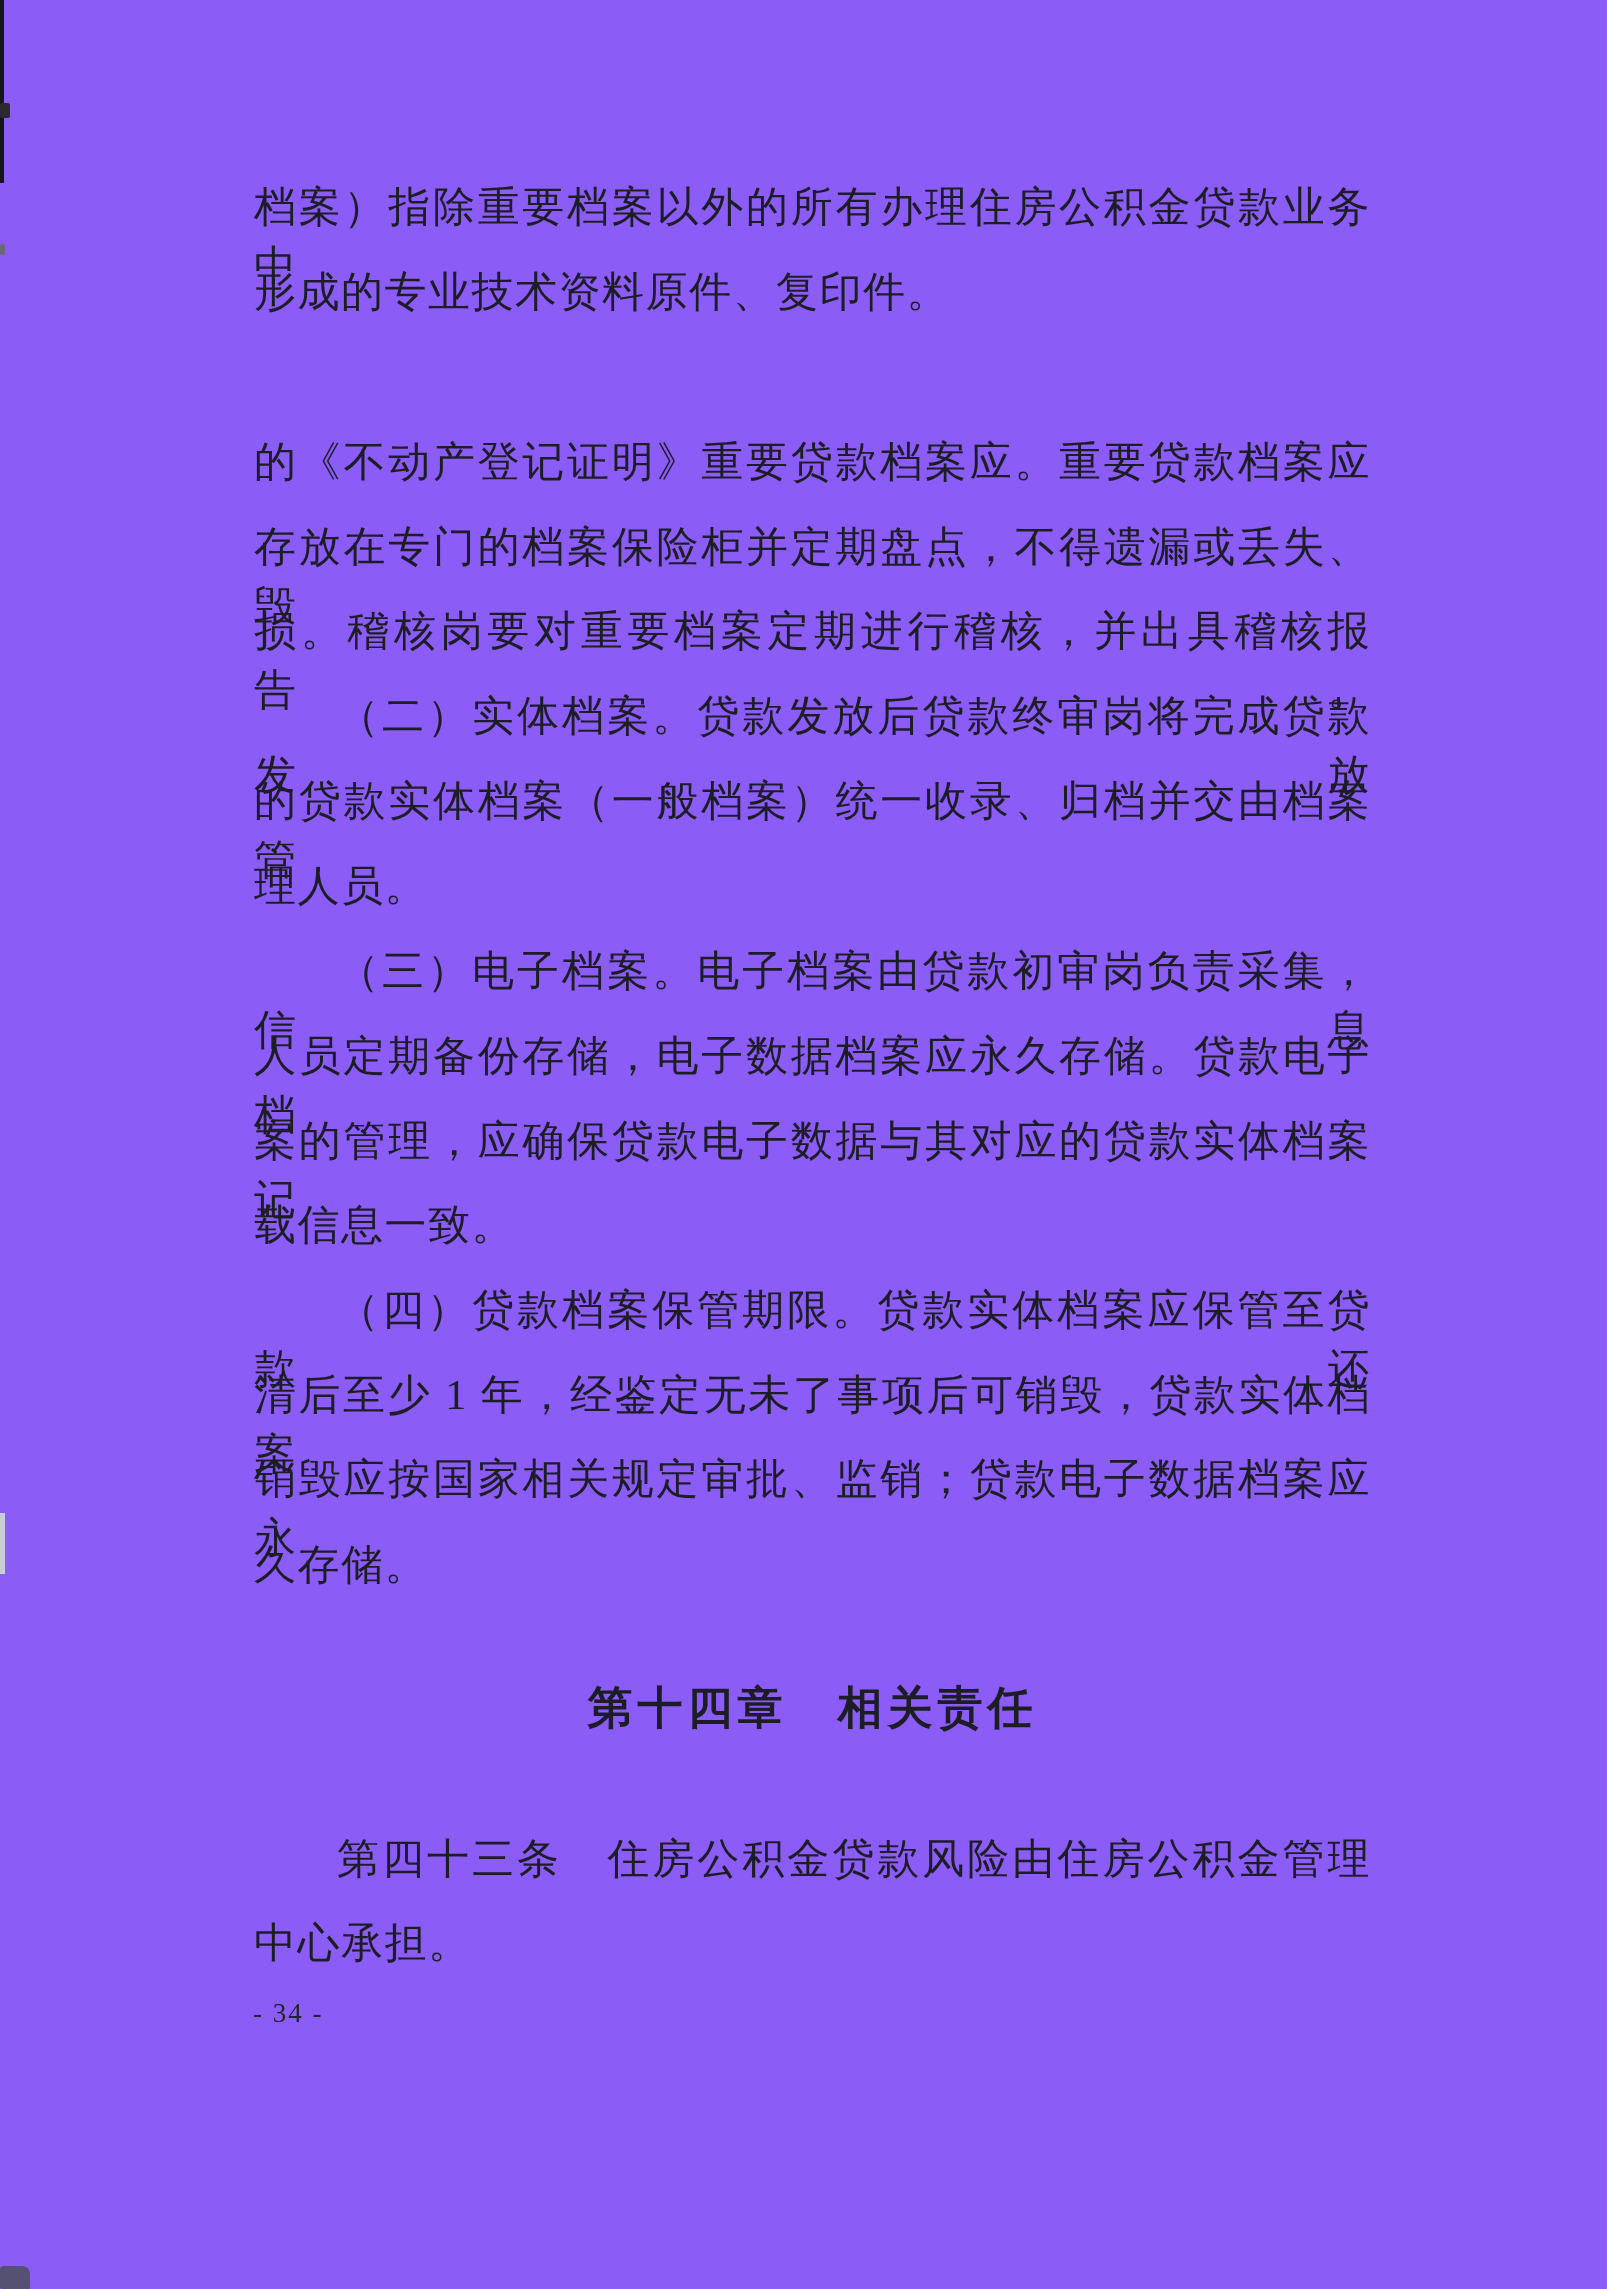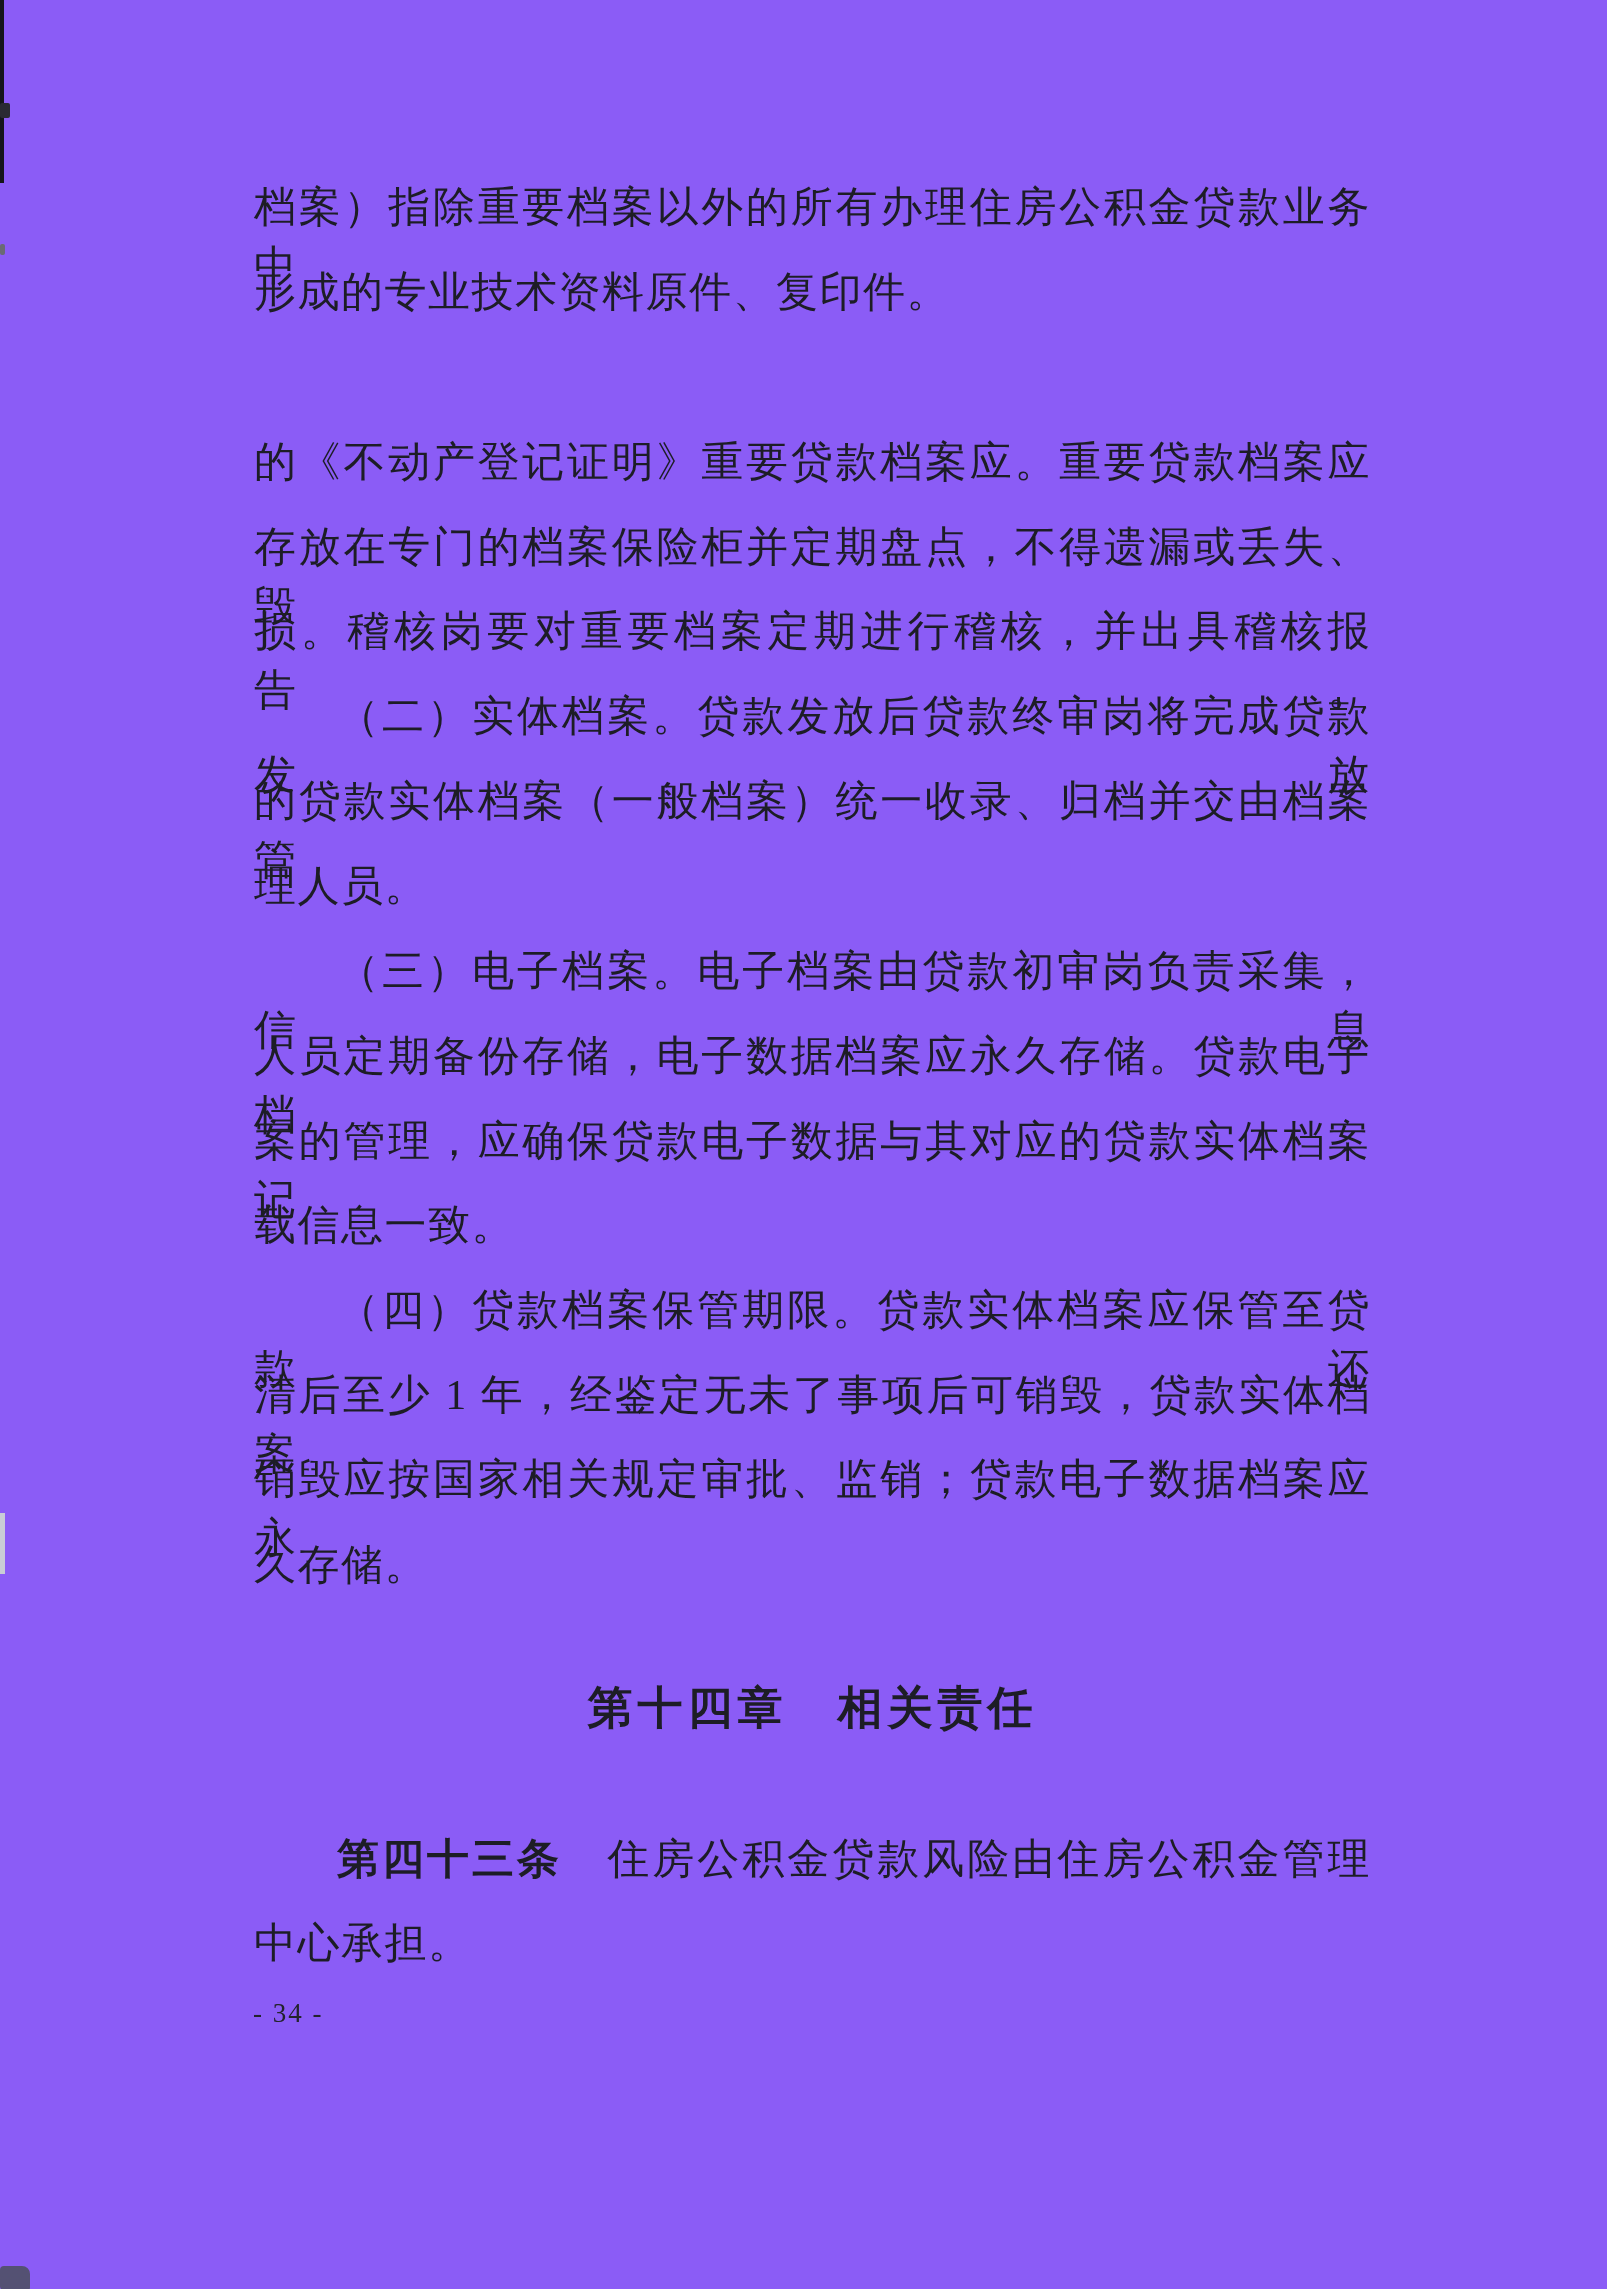--- a/index.html
+++ b/index.html
@@ -31,21 +31,21 @@
     white-space:nowrap;
   }
   .article-line{
     position:absolute;
     left:254px;width:1117px;top:1830px;
     font-size:42px;line-height:59px;
     letter-spacing:1.5px;
     text-align:justify;text-align-last:justify;text-justify:inter-character;
     text-indent:83px;
   }
-  .article-line .lbl{font-weight:bold;}
+  .article-line .lbl{font-weight:normal;}
   .pagenum{
     position:absolute;
     left:253px;top:1996px;
     font-size:27px;line-height:34px;
     letter-spacing:2px;
     color:#23232c;
   }
   
   .art{position:absolute;pointer-events:none;}
   .edge-line-top{left:0;top:0;width:4px;height:183px;background:#15151a;}

